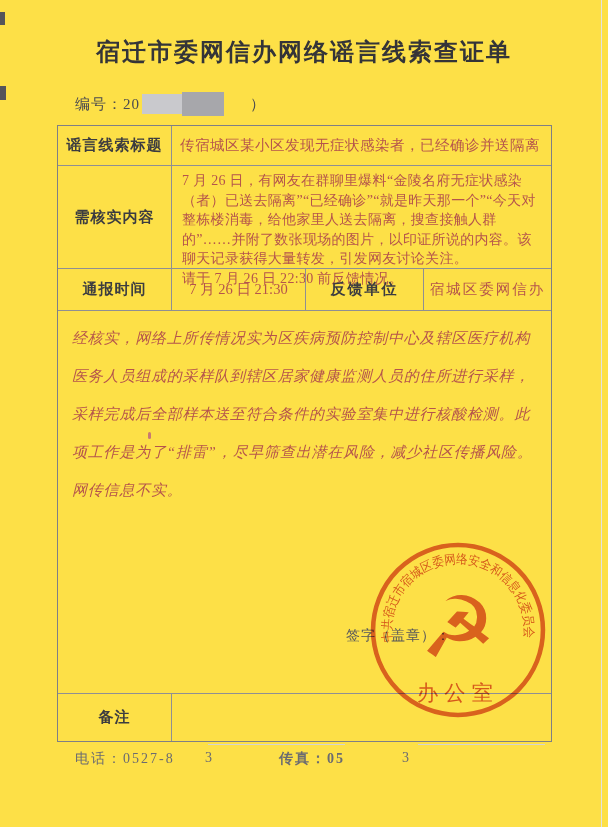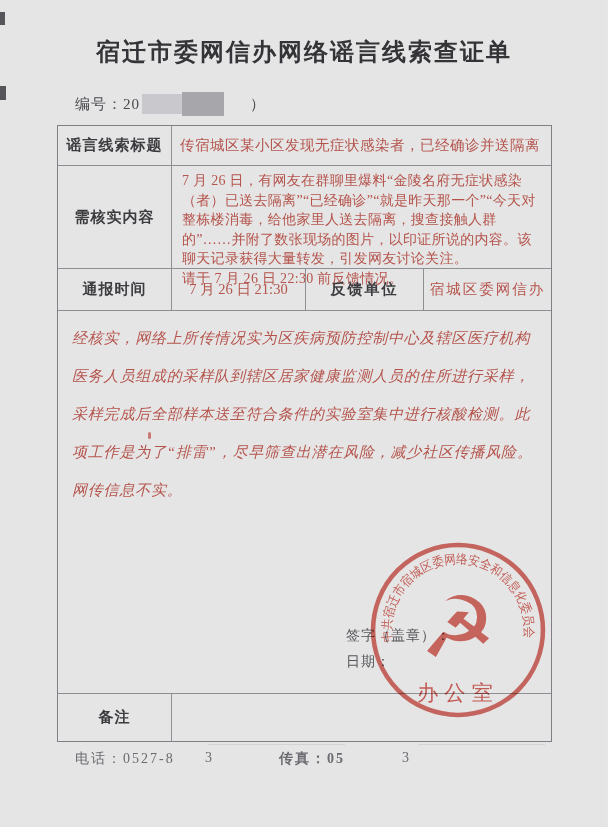--- a/index.html
+++ b/index.html
@@ -1,19 +1,19 @@
 <!DOCTYPE html>
 <html><head>
 <meta charset="utf-8">
 <style>
   html,body{margin:0;padding:0;}
   .page{
     position:relative;
     width:608px;height:827px;
-    background:#e5e5e5;
+    background:#fde047;
     font-family:"Liberation Serif","DejaVu Serif",serif;
     color:#3e3e42;
     overflow:hidden;
   }
   .title{
     position:absolute;top:36px;left:0;width:100%;
     text-align:center;font-size:24px;font-weight:700;
     letter-spacing:2px;color:#343438;
   }
   .serial-row{
@@ -111,21 +111,20 @@
       <div class="lcell">通报时间</div>
       <div class="c-time red">7 月 26 日 21:30</div>
       <div class="c-unitlabel">反馈单位</div>
       <div class="c-unitval red">宿城区委网信办</div>
     </div>
 
     <div class="trow r4">
       <div class="vcell red">经核实，网络上所传情况实为区疾病预防控制中心及辖区医疗机构医务人员组成的采样队到辖区居家健康监测人员的住所进行采样，采样完成后全部样本送至符合条件的实验室集中进行核酸检测。此项工作是为了“排雷”，尽早筛查出潜在风险，减少社区传播风险。网传信息不实。</div>
       <div class="sig-block">
         <div>签字（盖章）：</div>
-        <div>日期：</div>
       </div>
     </div>
 
     <div class="trow r5">
       <div class="lcell">备注</div>
       <div class="vcell"></div>
     </div>
 
   </div>
 

